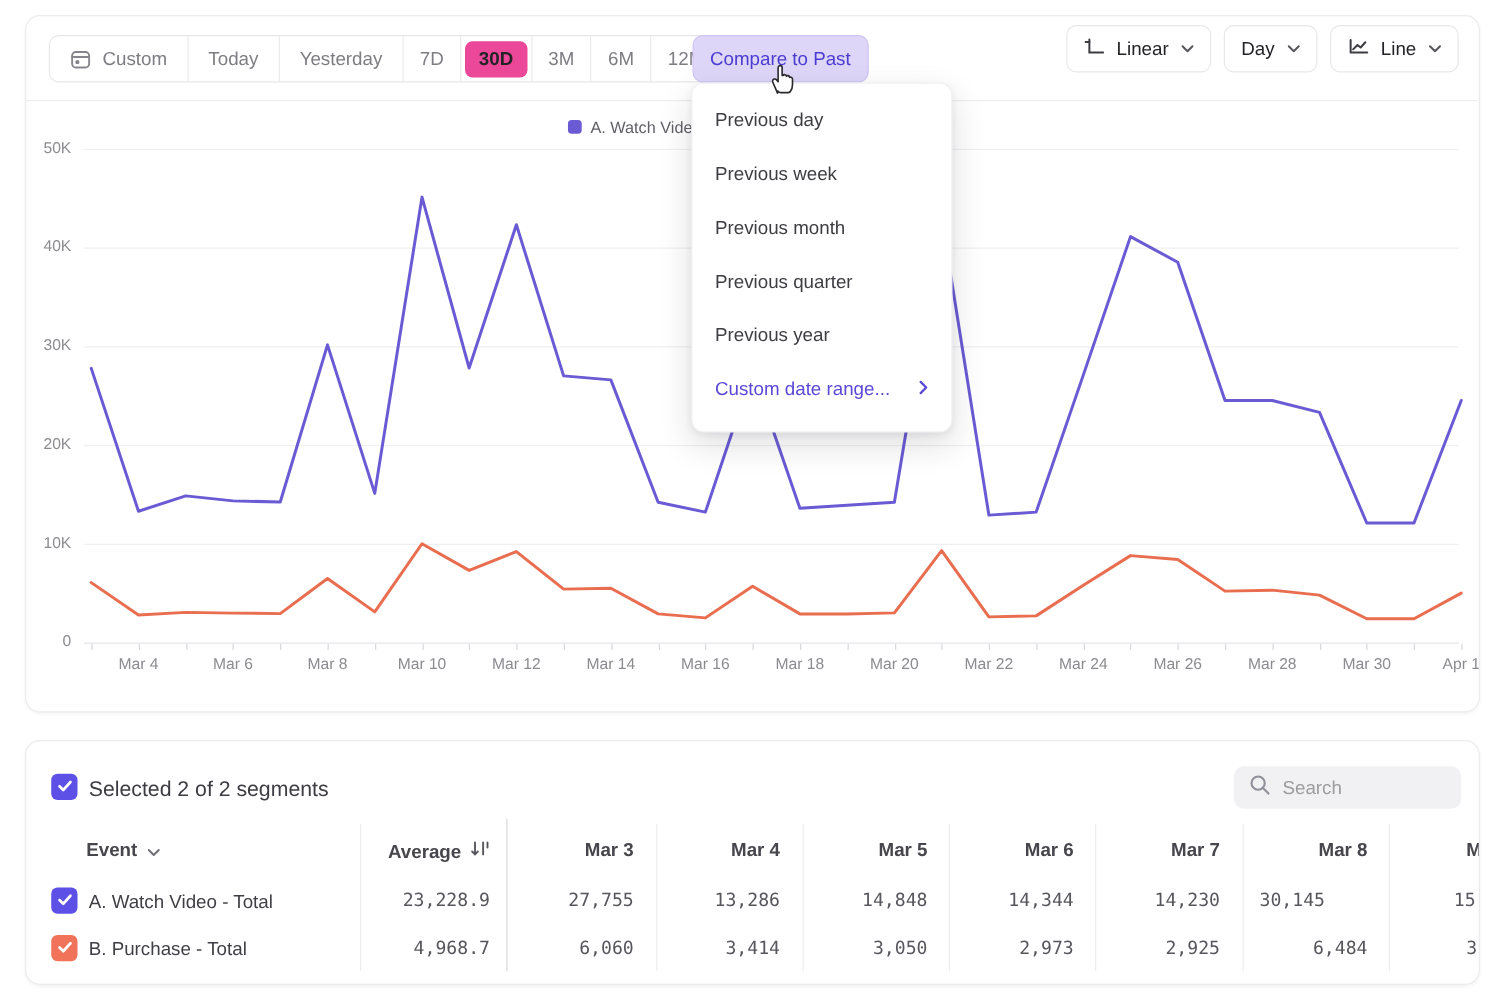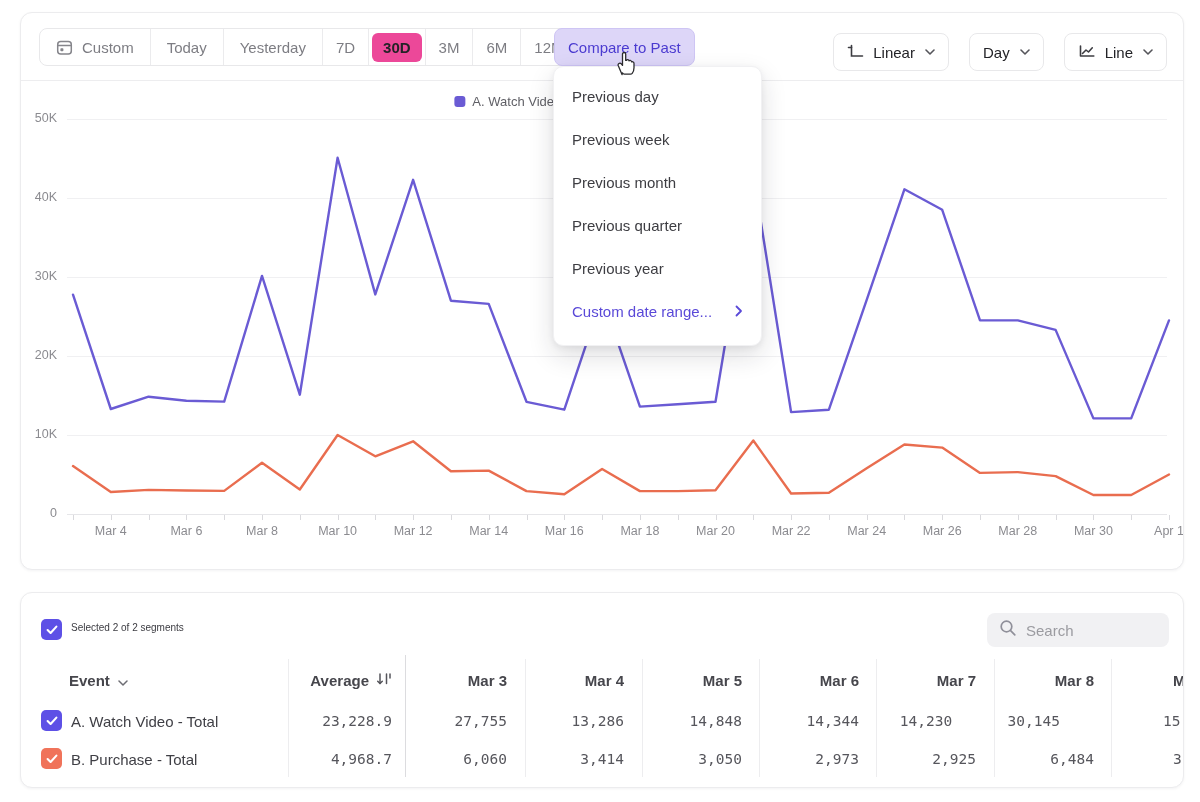--- a/index.html
+++ b/index.html
@@ -11,21 +11,21 @@
 
   
   #toolbar { position:absolute; left:0; top:0; width:100%; height:68px; border-bottom:1px solid #ededef; }
   #range-group { position:absolute; left:18px; top:15px; height:38px; display:flex; align-items:stretch; border:1px solid #e8e8ea; border-radius:8px; background:#fff; }
   .range-item { display:flex; align-items:center; gap:9px; padding:0 16px; font-size:15px; color:#7d7d83; border-left:1px solid #ebebed; cursor:pointer; white-space:nowrap; }
   .range-item:first-child { border-left:none; }
   .range-item.compact { padding:0 13px; }
   .range-item.active { padding:0 3px; }
   .range-item.active .range-lbl { background:#ec4899; border-radius:6px; padding:6px 11px; font-weight:700; color:#232327; }
   #compare-btn { position:absolute; left:533px; top:15px; height:38px; padding:0 13px; display:flex; align-items:center; background:#ddd6f8; border:1px solid #cec5f4; border-radius:8px; color:#4b3bd0; font-size:15px; font-weight:500; cursor:pointer; }
-  #right-btns { position:absolute; right:16px; top:20px; display:flex; gap:20px; }
+  #right-btns { position:absolute; right:16px; top:7px; display:flex; gap:10px; }
   .tool-btn { height:38px; display:flex; align-items:center; gap:9px; padding:0 13px; border:1px solid #e8e8ea; border-radius:8px; background:#fff; font-size:15px; color:#232327; cursor:pointer; }
   .chev { display:inline-flex; margin-left:1px; }
 
   
   #legend { position:absolute; top:81px; left:50%; transform:translateX(-50%); display:flex; gap:22px; align-items:center; }
   .legend-item { display:flex; align-items:center; gap:7px; font-size:13px; color:#5f5f65; white-space:nowrap; }
   .legend-swatch { width:11px; height:11px; border-radius:3px; display:inline-block; }
   .gridline { position:absolute; left:46px; width:1100px; height:1px; background:#f0f0f2; }
   .gridline.zero { background:#e6e6e9; }
   .ylab { position:absolute; width:36px; text-align:right; font-size:12.5px; color:#8b8b90; }
@@ -35,21 +35,21 @@
 
   
   #compare-menu { position:absolute; left:553px; top:66px; width:209px; padding:8px 0 12px; background:#fff; border:1px solid #f1f1f3; border-radius:10px; box-shadow:0 10px 26px rgba(25,25,45,.14), 0 2px 6px rgba(0,0,0,.06); z-index:20; }
   .menu-item { height:43px; display:flex; align-items:center; padding:0 18px; font-size:15px; color:#3d3d42; cursor:pointer; }
   .menu-item.custom { color:#5a49d8; justify-content:space-between; }
   #cursor { position:absolute; left:613px; top:50px; z-index:30; pointer-events:none; }
 
   
   #seg-check { position:absolute; left:20px; top:26px; }
   .checkbox { width:21px; height:21px; border-radius:5px; display:flex; align-items:center; justify-content:center; }
-  #seg-label { position:absolute; left:50px; top:29px; font-size:10px; color:#3c3c42; }
+  #seg-label { position:absolute; left:50px; top:29px; font-size:17px; color:#3c3c42; }
   #search-box { position:absolute; right:14px; top:20px; width:182px; height:34px; background:#f1f1f3; border-radius:8px; display:flex; align-items:center; gap:9px; padding:0 12px; }
   #search-input { border:none; outline:none; background:transparent; font-size:15px; color:#3c3c42; width:130px; font-family:"Liberation Sans", sans-serif; }
   #search-input::placeholder { color:#9b9ba0; }
   .th { position:absolute; top:79px; font-size:15px; font-weight:600; color:#46464c; white-space:nowrap; }
   .th.num { width:100px; text-align:right; }
   .mono { font-family:"DejaVu Sans Mono", monospace; font-size:14.5px; color:#56565c; white-space:nowrap; }
   .cell { position:absolute; width:100px; text-align:right; }
   .row-label { position:absolute; left:50px; font-size:15px; color:#3f3f45; white-space:nowrap; }
   .divider-v { position:absolute; top:66px; height:118px; width:1px; background:#ededef; }
   .divider-v.strong { top:62px; height:122px; background:#dcdcdf; }
@@ -296,21 +296,21 @@
               <polyline points="1.6,5 4.6,8 10.4,1.6"></polyline>
             </svg></span>
         </span>
       </div>
       <div class="row-label" style="top: 120px;">A. Watch Video - Total</div>
       <div class="cell mono" style="left: 271px; top: 120px;">23,228.9</div>
       <div class="cell mono" style="left: 386px; top: 120px; padding-left: 45px;">27,755</div>
       <div class="cell mono" style="left: 503px; top: 120px;">13,286</div>
       <div class="cell mono" style="left: 621px; top: 120px;">14,848</div>
       <div class="cell mono" style="left: 738px; top: 120px;">14,344</div>
-      <div class="cell mono" style="left: 855px; top: 120px; text-align: center;">14,230</div>
+      <div class="cell mono" style="left: 855px; top: 120px;">14,230</div>
       <div class="cell mono" style="left: 939px; top: 120px;">30,145</div>
       <div class="abs" style="left: 20px; top: 155px;">
         <span class="checkbox" style="background:#f0735a">
           <span><svg width="12" height="10" viewBox="0 0 12 10" fill="none" stroke="#fff" stroke-width="2.1" stroke-linecap="round" stroke-linejoin="round">
               <polyline points="1.6,5 4.6,8 10.4,1.6"></polyline>
             </svg></span>
         </span>
       </div>
       <div class="row-label" style="top: 158px;">B. Purchase - Total</div>
       <div class="cell mono" style="left: 271px; top: 158px;">4,968.7</div>

